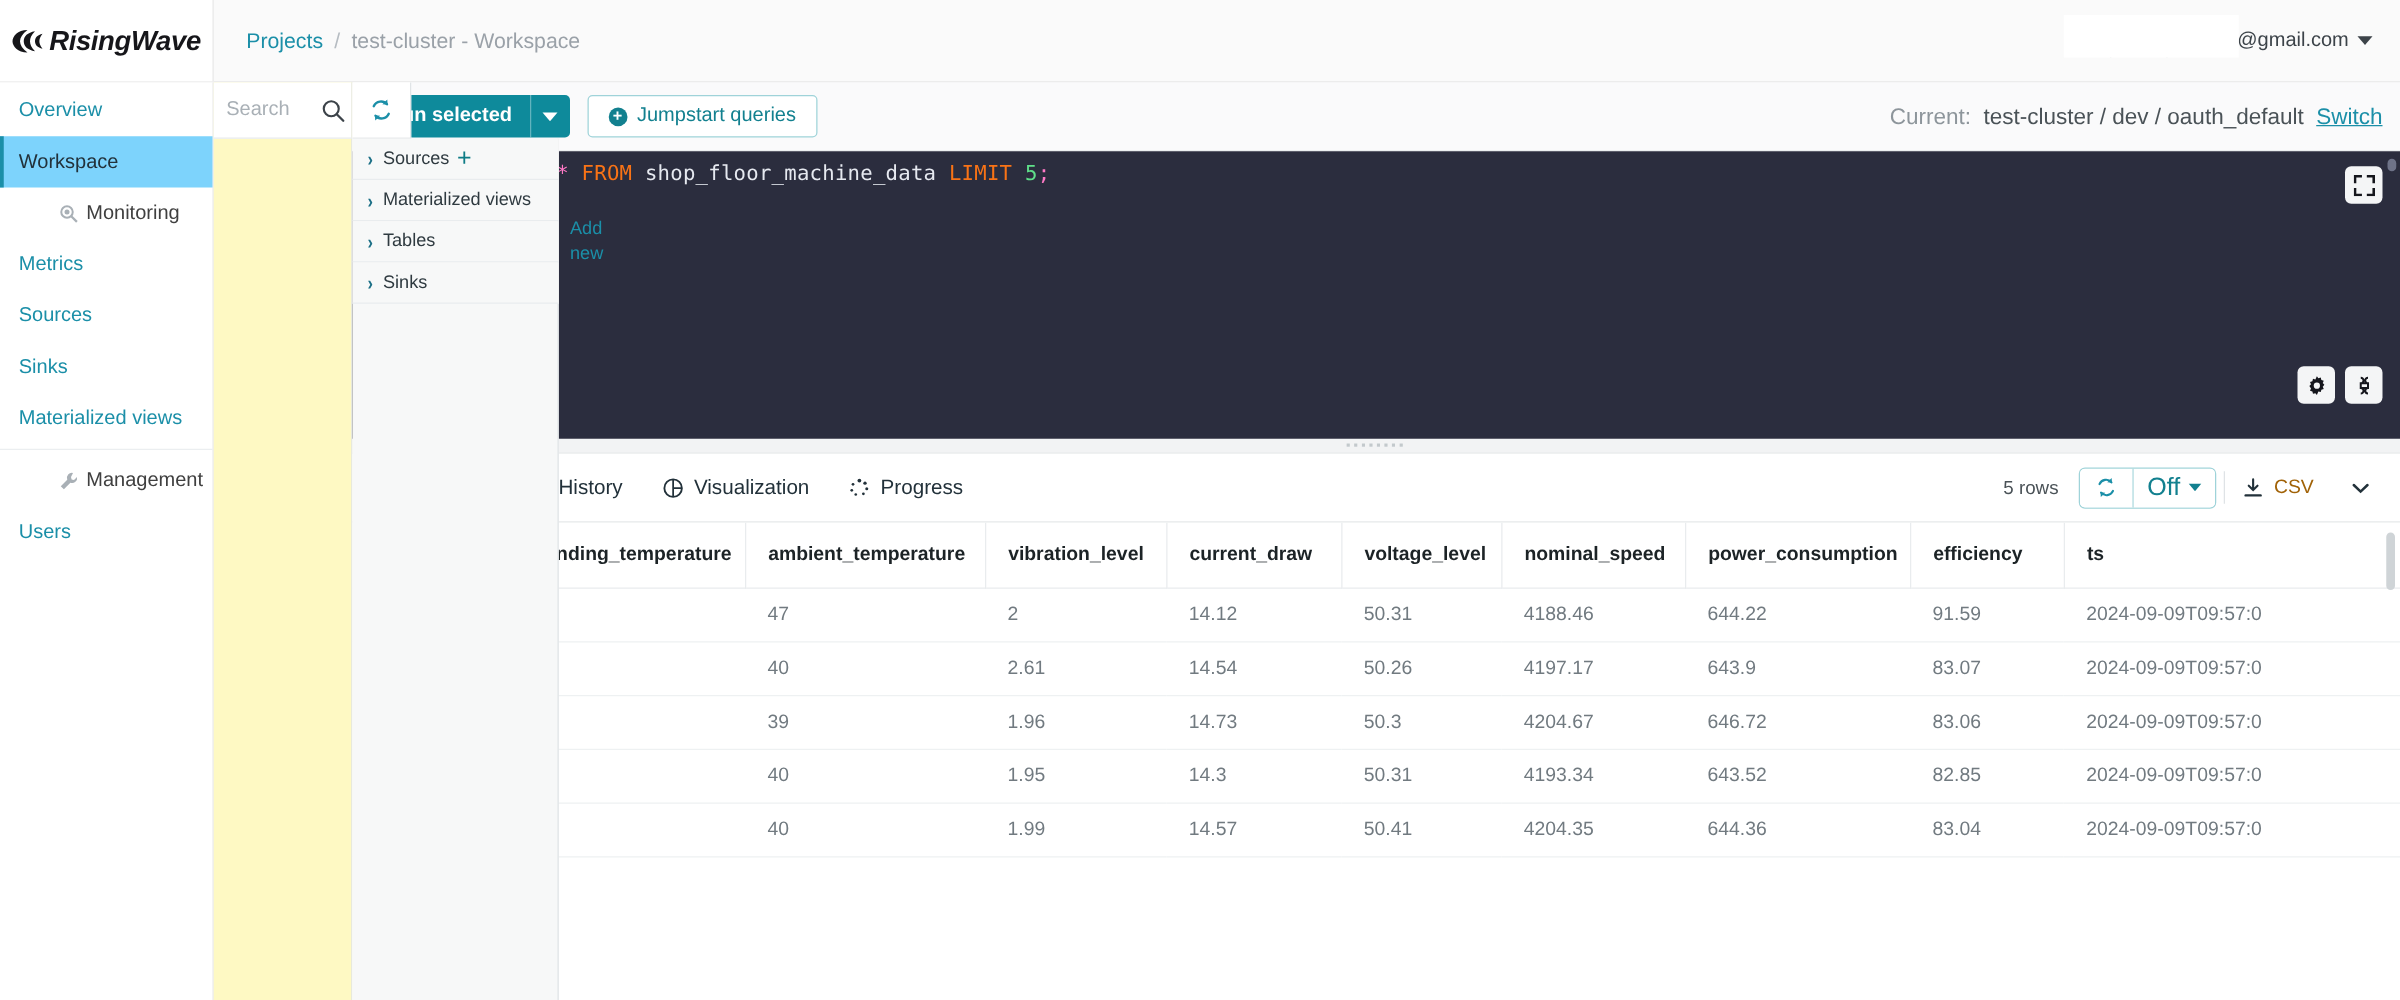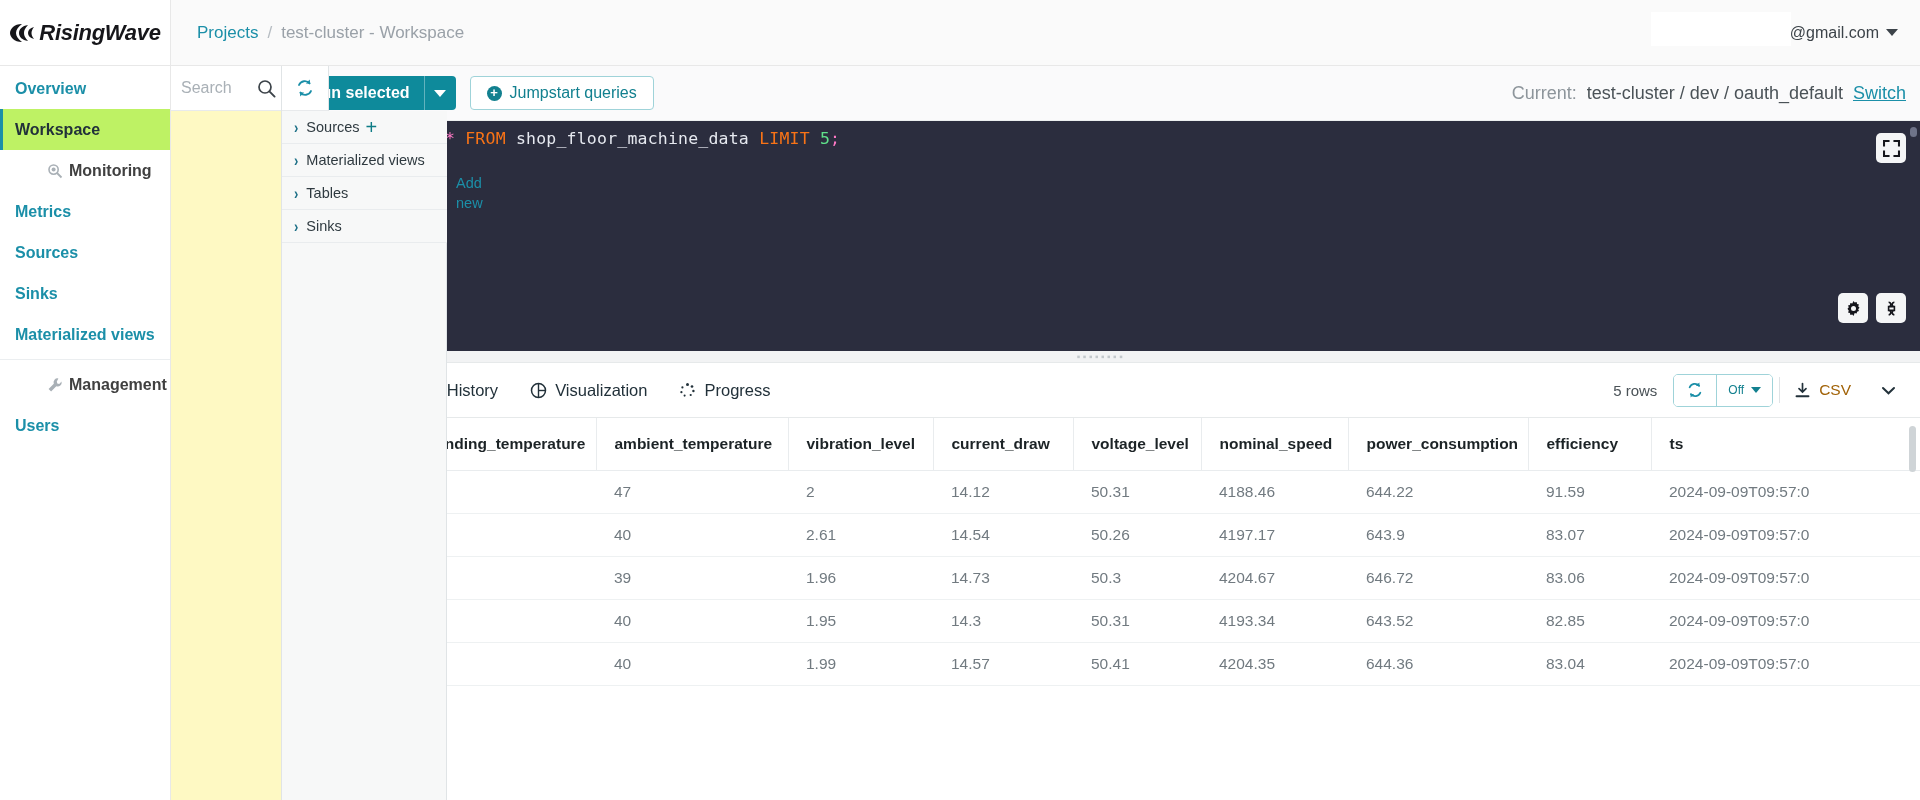--- a/index.html
+++ b/index.html
@@ -72,24 +72,24 @@
   
   .leftnav {
     width: 171px; flex: 0 0 171px;
     background: #ffffff;
     border-right: 1px solid #e8e8e8;
     padding-top: 2px;
   }
   .nav-item {
     height: 41px; display: flex; align-items: center;
     padding-left: 15px; font-size: 16px; color: #1b8fa8;
-    cursor: pointer; gap: 6px; font-weight: bold;
+    cursor: pointer; gap: 6px;
   }
   .nav-item.active {
-    background: #bef264;
+    background: #7dd3fc;
     border-left: 3px solid #1b8fa8;
     padding-left: 12px;
     color: #22313a;
   }
   .nav-item.muted { color: #404040; cursor: default; margin-left: 32px; }
   .nav-sep { height: 1px; background: #ebeef0; margin: 4px 0; }
   .nav-ico { width: 16px; height: 16px; display:inline-block; }
 
   
   .tree {
@@ -268,21 +268,21 @@
     border: 1px solid #9fd3d9; border-radius: 5px; overflow: hidden;
     margin-right: 6px;
   }
   .seg-btn {
     width: 42px; display:flex; align-items:center; justify-content:center;
     cursor: pointer; background:#fff;
   }
   .seg-div { width: 1px; background: #9fd3d9; }
   .seg-off {
     display: flex; align-items: center; gap: 7px; padding: 0 11px;
-    color: #12808f; font-size: 12px; cursor: pointer; background:#fff;
+    color: #12808f; font-size: 20px; cursor: pointer; background:#fff;
   }
   .caret-t {
     width: 0; height: 0;
     border-left: 5px solid transparent; border-right: 5px solid transparent;
     border-top: 6px solid #12808f;
   }
   .csv-btn {
     display: flex; align-items: center; gap: 8px;
     padding: 0 14px; font-size: 15.5px; color: #a16207; cursor: pointer;
   }

